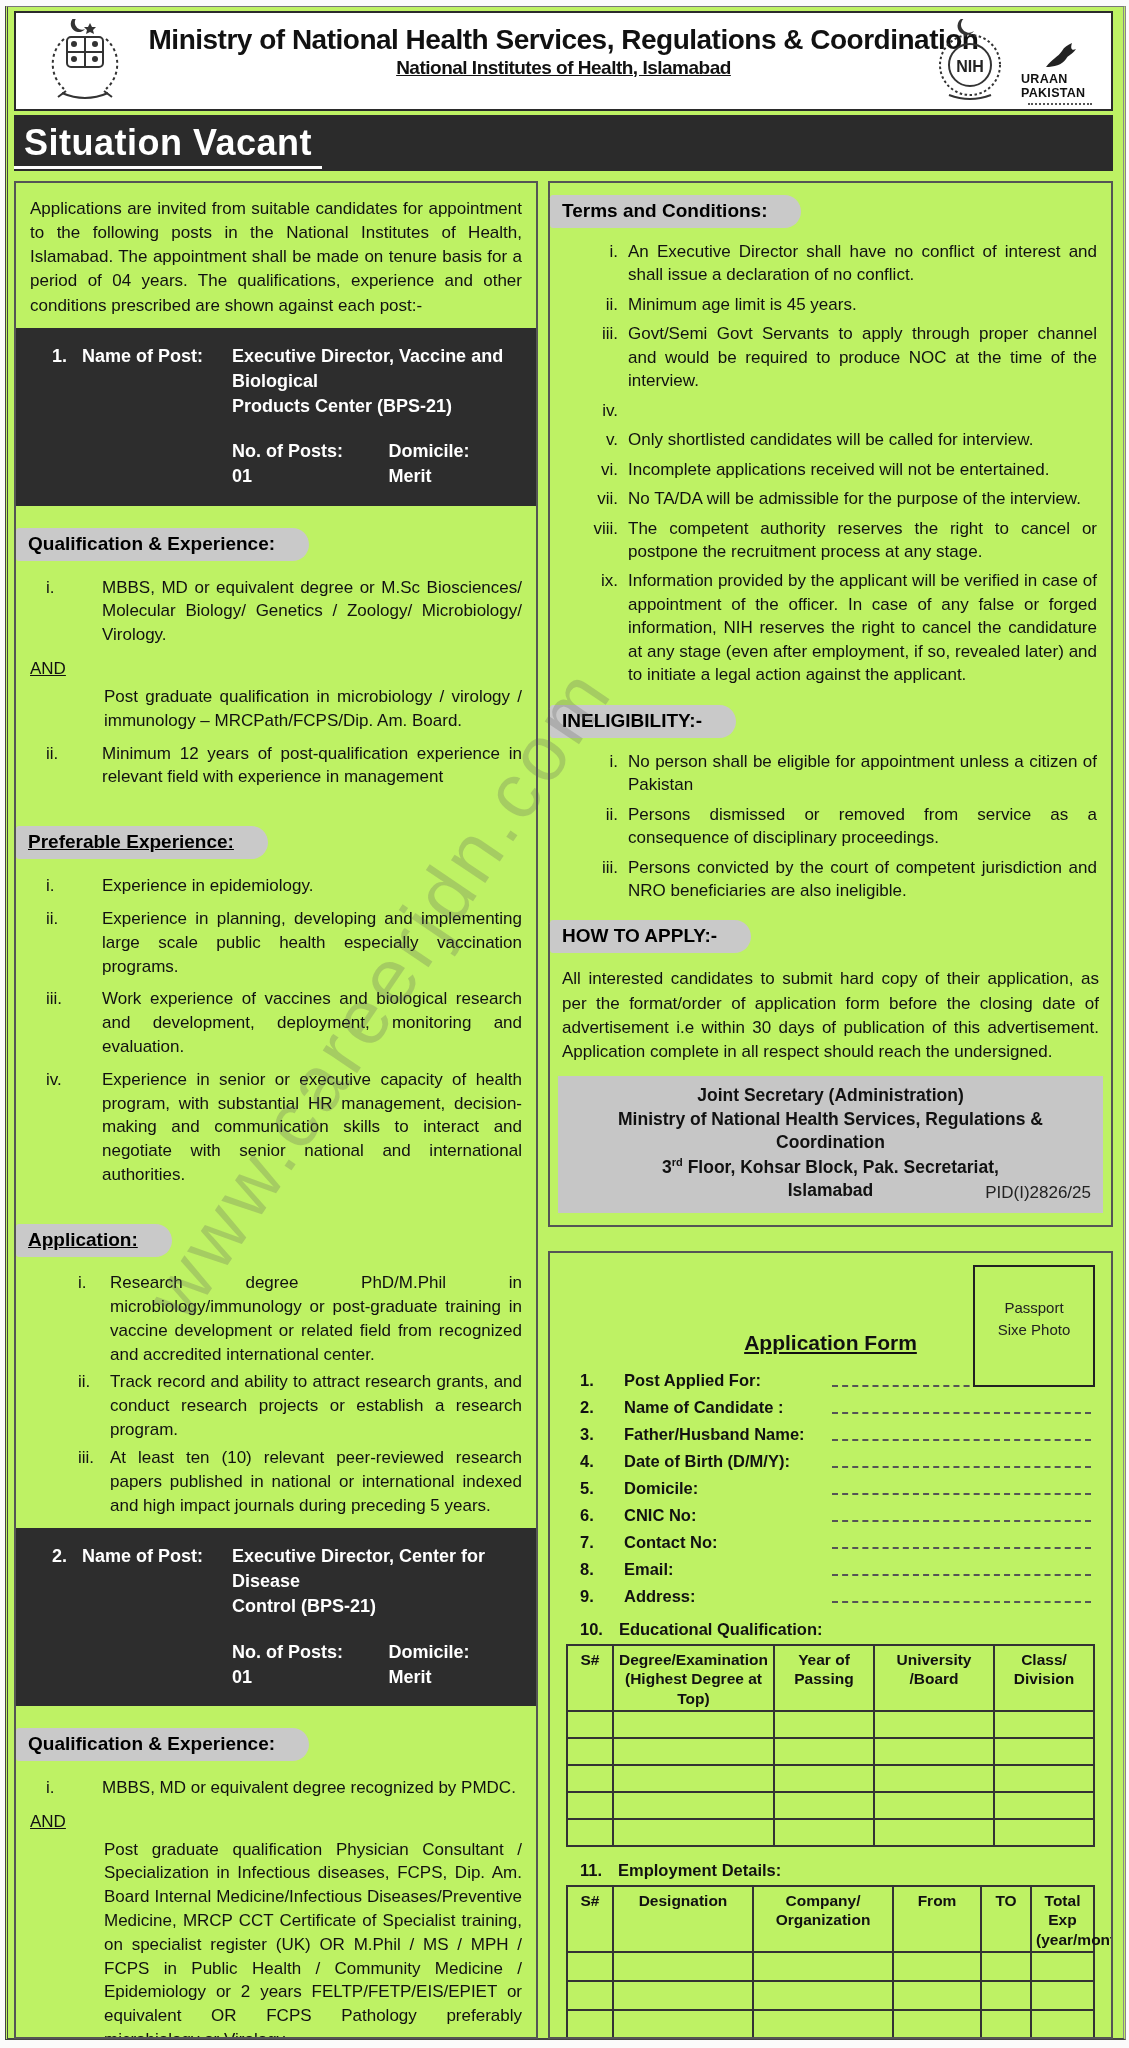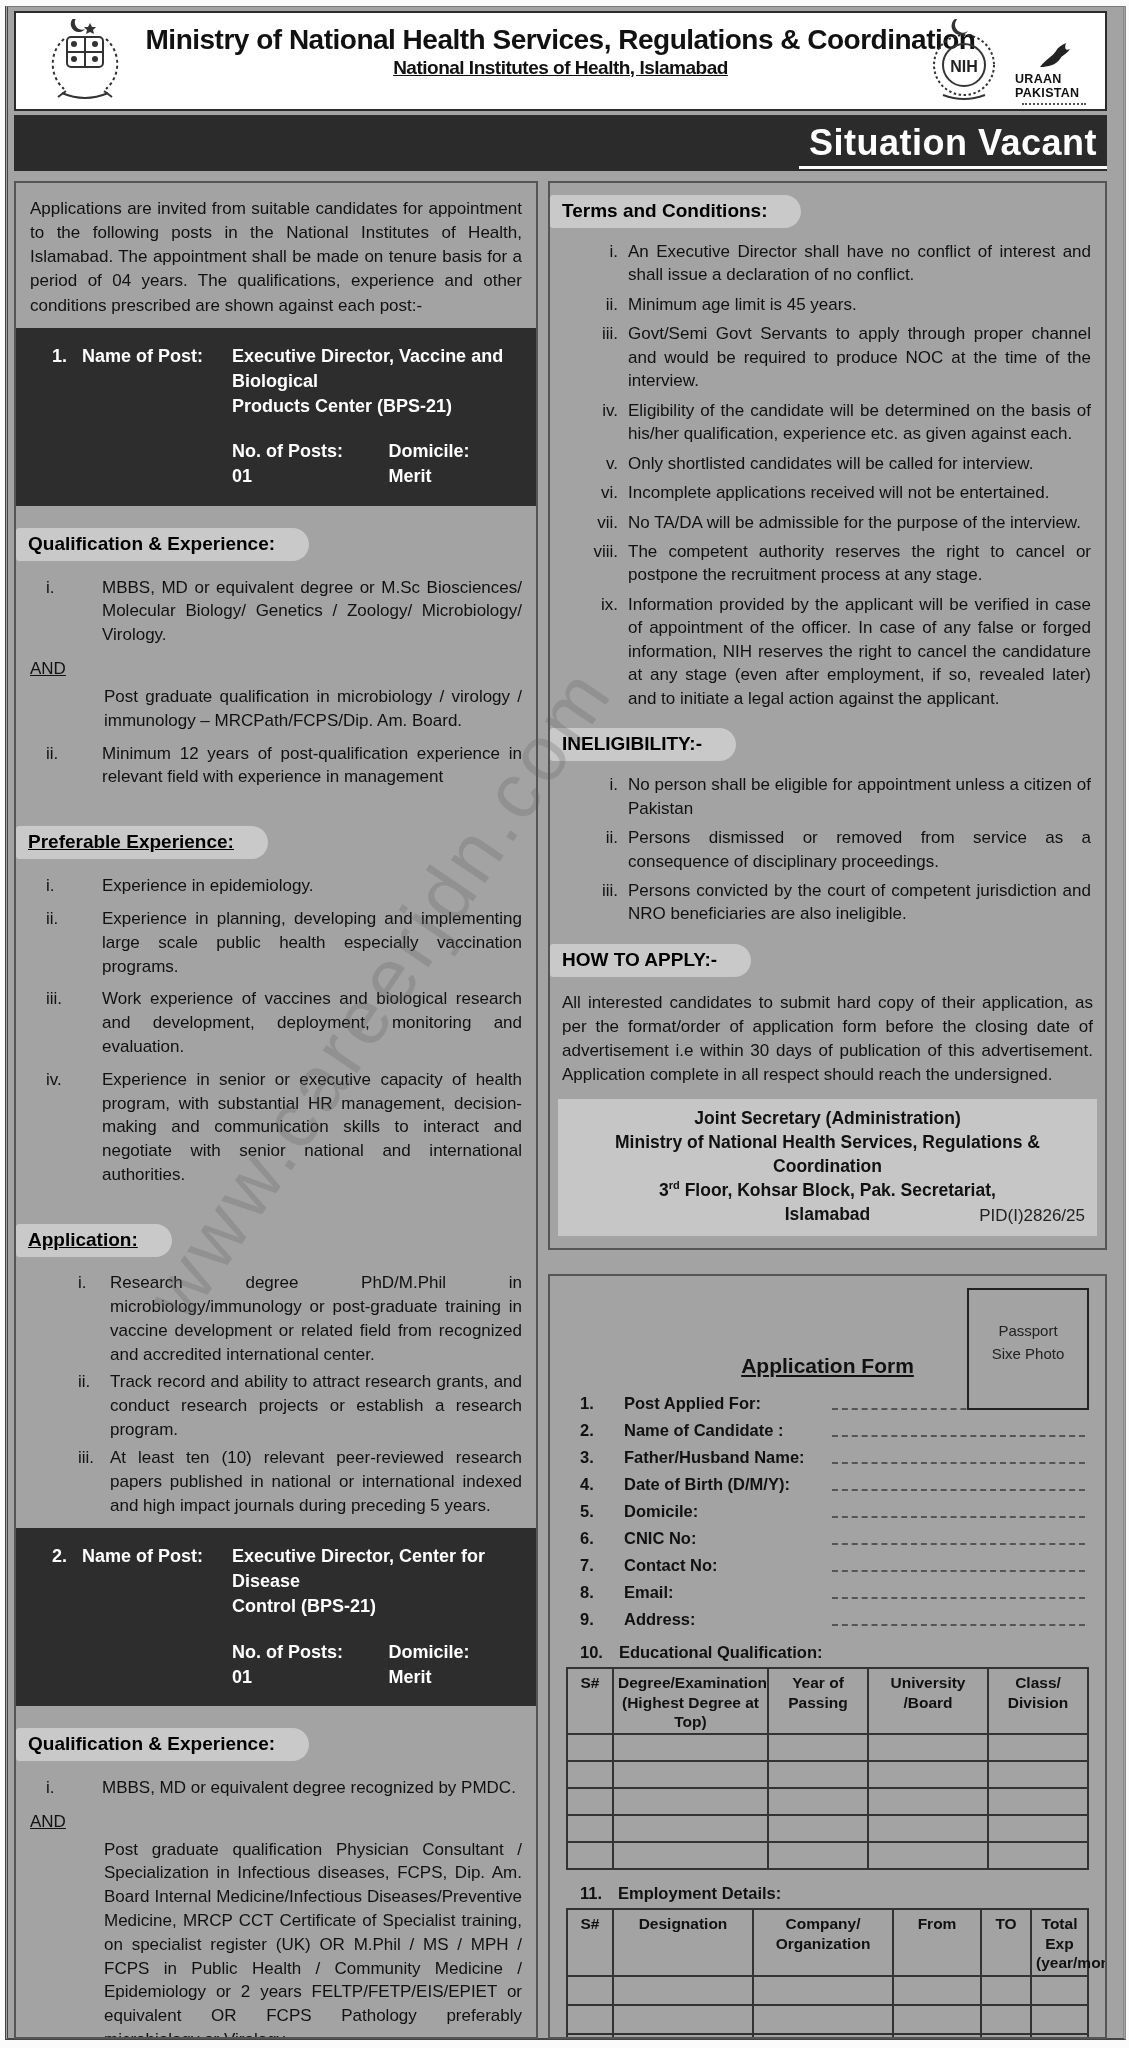--- a/index.html
+++ b/index.html
@@ -1,33 +1,33 @@
 <!DOCTYPE html>
 <html><head>
 <meta charset="utf-8">
 <style>
   html,body{margin:0;padding:0;background:#e9e9e9;}
   .page{position:relative;width:1129px;height:2048px;background:#fbfbfb;
         font-family:"Liberation Sans",sans-serif;color:#111;overflow:hidden;}
   .pageframe{position:absolute;left:5px;top:6px;right:3px;bottom:8px;
         border-left:3px double #444;border-top:1px solid #777;border-right:3px double #888;
-        border-bottom:2px solid #444;background:#a3a3a3;padding:4px 16px 6px 6px;box-sizing:border-box;}
+        border-bottom:2px solid #444;background:#bef264;padding:4px 10px 6px 6px;box-sizing:border-box;}
   
   .header{position:relative;border:2px solid #2b2b2b;height:96px;background:#fff;}
   .htitle{ text-align:center;font-weight:bold;letter-spacing:-0.5px;padding-top:10px;}
   .htitle .l1{font-size:28px;line-height:1.2;}
   .htitle .l2{font-size:19px;line-height:1.2;text-decoration:underline;}
   .emblem{position:absolute;left:28px;top:6px;}
   .nih{position:absolute;right:100px;top:6px;}
   .uraan{position:absolute;right:12px;top:28px;width:78px;text-align:left;}
   .uraan .txt{font-weight:bold;font-size:12.5px;line-height:1.1;letter-spacing:0.3px;}
   .uraan svg{display:block;margin:0 auto 2px auto;}
   .uraan .urdu{height:8px;margin-top:2px;border-top:2px dotted #555;width:64px;margin-left:auto;margin-right:auto;}
   
-  .banner{background:#2b2b2b;color:#fff;text-align:right;margin-top:4px;height:56px;line-height:56px;}
+  .banner{background:#2b2b2b;color:#fff;text-align:left;margin-top:4px;height:56px;line-height:56px;}
   .banner span{font-size:36px;font-weight:bold;border-bottom:3px solid #fff;padding:0 10px 3px 10px;letter-spacing:0.5px;}
   
   .cols{display:flex;gap:10px;margin-top:10px;height:1858px;}
   .col-left{width:524px;flex:none;border:2px solid #555;overflow:hidden;box-sizing:border-box;}
   .col-right{flex:1;display:flex;flex-direction:column;gap:24px;overflow:hidden;}
   .rbox{border:2px solid #555;box-sizing:border-box;}
   .rbox1{flex:0 0 auto;padding-bottom:2px;}
   .rbox2{flex:1;position:relative;padding:12px 16px;overflow:hidden;}
   
   .para{font-size:17px;line-height:1.42;text-align:justify;}
@@ -244,21 +244,20 @@
           <div class="rli">
             <span class="m">ii.</span>
             <span class="t">Minimum age limit is 45 years.</span>
           </div>
           <div class="rli">
             <span class="m">iii.</span>
             <span class="t">Govt/Semi Govt Servants to apply through proper channel and would be required to produce NOC at the time of the interview.</span>
           </div>
           <div class="rli">
             <span class="m">iv.</span>
-            <span class="t">Eligibility of the candidate will be determined on the basis of his/her qualification, experience etc. as given against each.</span>
           </div>
           <div class="rli">
             <span class="m">v.</span>
             <span class="t">Only shortlisted candidates will be called for interview.</span>
           </div>
           <div class="rli">
             <span class="m">vi.</span>
             <span class="t">Incomplete applications received will not be entertained.</span>
           </div>
           <div class="rli">

